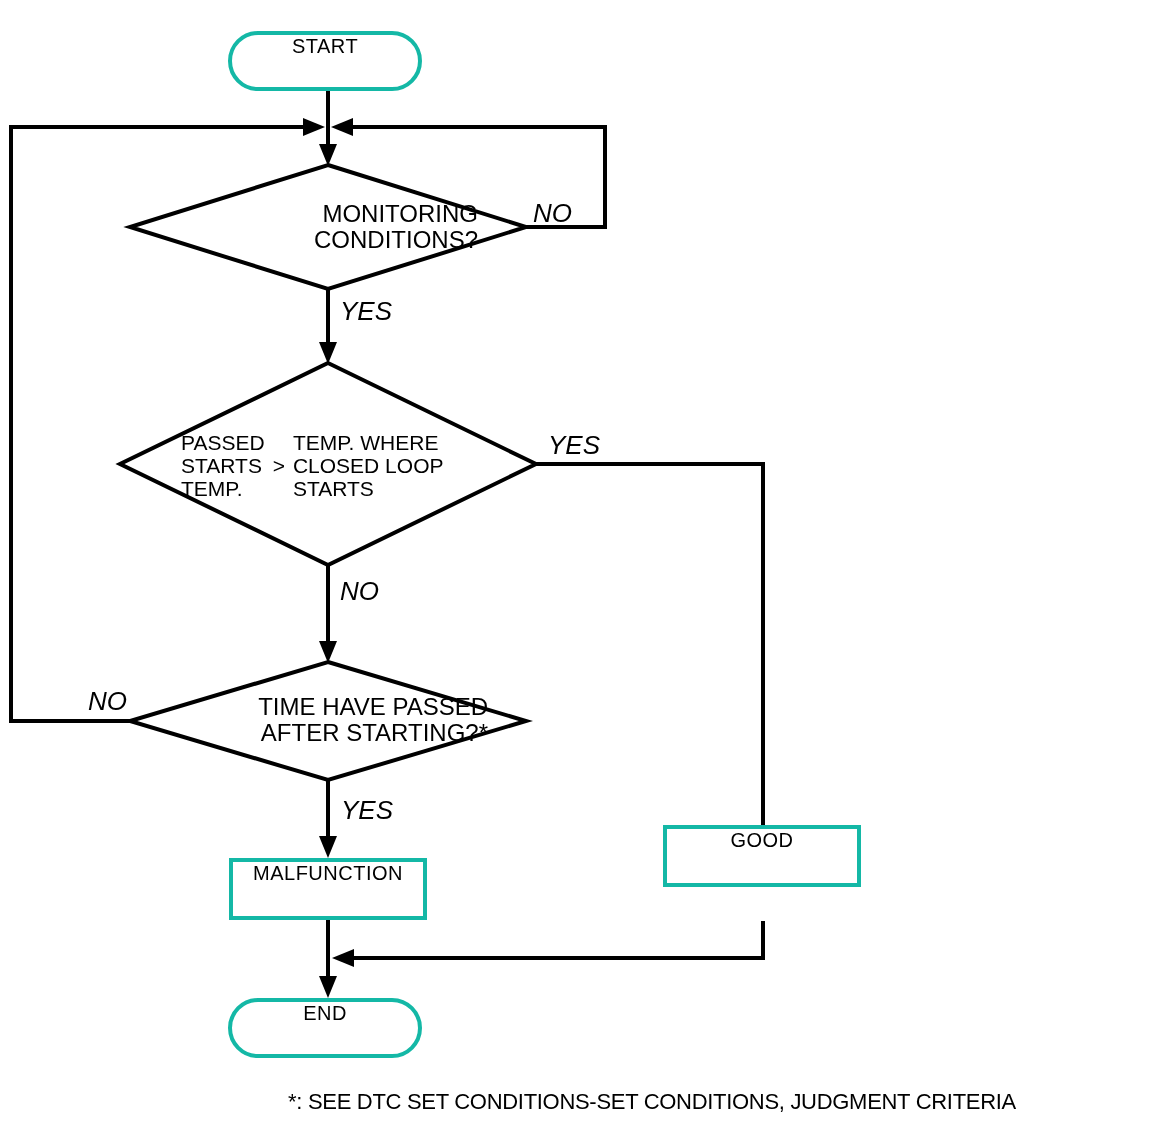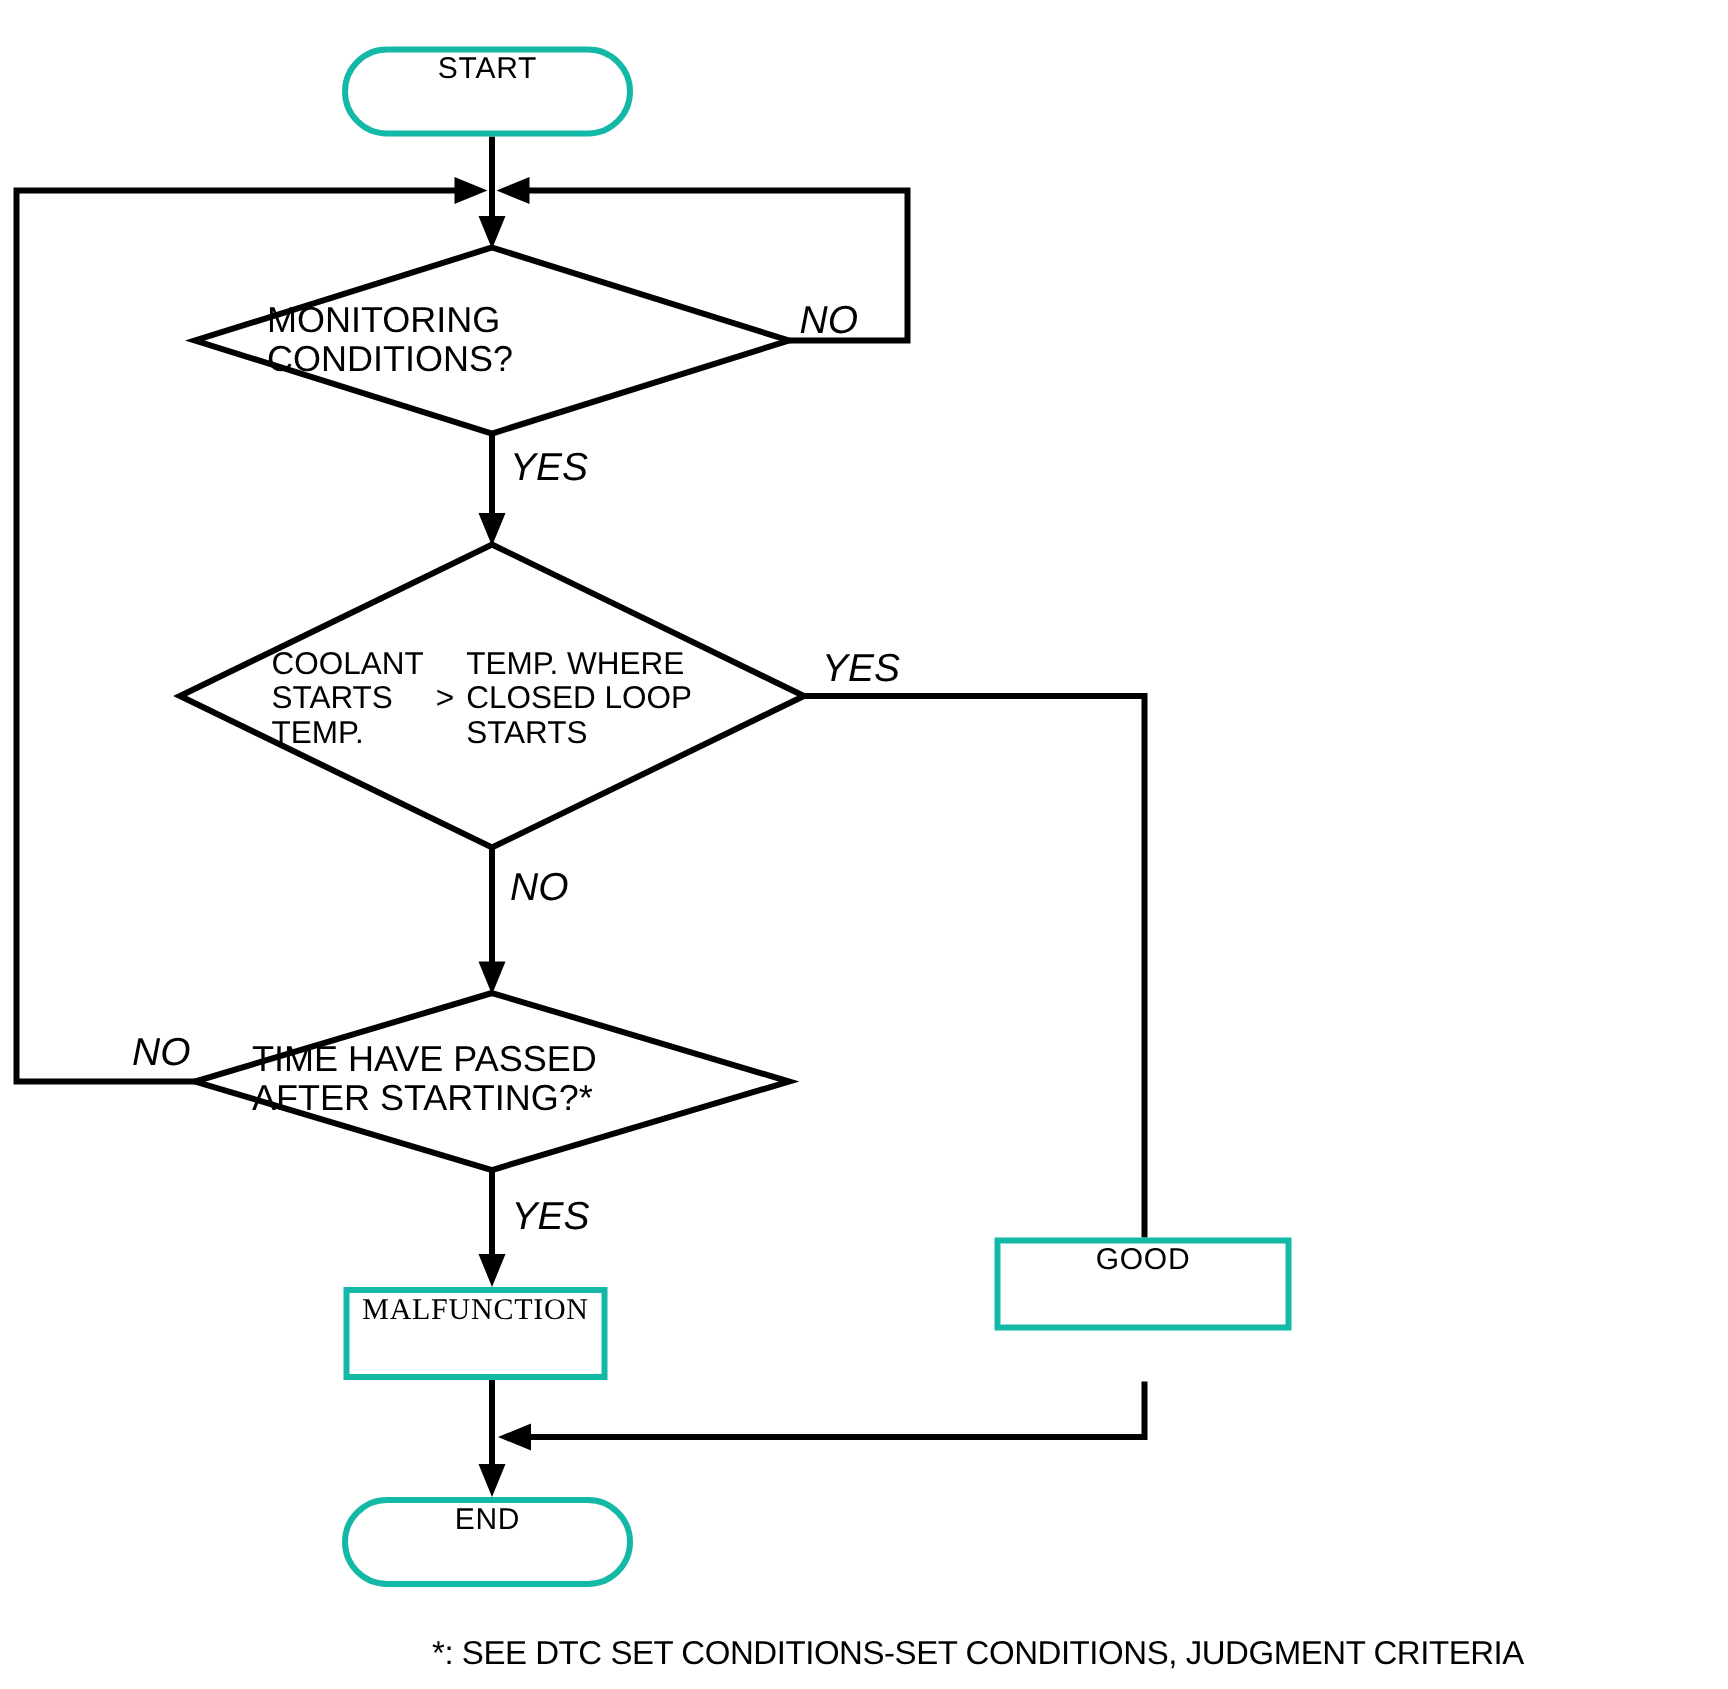--- a/index.html
+++ b/index.html
@@ -11,25 +11,25 @@
   svg.connectors { position:absolute; left:0; top:0; width:1152px; height:1126px; }
   .edge-line { stroke:#000; stroke-width:4; fill:none; }
   .arrowhead { fill:#000; stroke:none; }
   .diamond-shape { fill:#fff; stroke:#000; stroke-width:4; stroke-linejoin:miter; }
 
   .node { position:absolute; display:flex; align-items:flex-start; justify-content:center;
           border:4px solid #14b8a6; background:#fff; font-size:20px; letter-spacing:0.5px; }
   .terminator { border-radius:30px; }
 
   .node-start       { left:228px; top:31px;  width:194px; height:60px; }
-  .node-malfunction { left:229px; top:858px; width:176px; height:62px;font-family:Liberation Serif, serif; }
+  .node-malfunction { left:229px; top:858px; width:198px; height:62px; }
   .node-good        { left:663px; top:825px; width:198px; height:62px; }
   .node-end         { left:228px; top:998px; width:194px; height:60px; }
 
-  .diamond-text { position:absolute; text-align:left; font-size:24px; line-height:26px; }
+  .diamond-text { position:absolute; text-align:right; font-size:24px; line-height:26px; }
   .dt-monitoring { left:178px; top:201px; width:300px; }
   .dt-time       { left:168px; top:694px; width:320px; }
 
   .dt-coolant { position:absolute; left:181px; top:431px; display:flex; align-items:center;
                 column-gap:8px; font-size:21px; line-height:23px; text-align:left; }
   .dt-coolant .col { display:flex; flex-direction:column; }
 
   .edge-label { position:absolute; font-size:26px; white-space:nowrap;font-style:italic; }
   .lbl-monitoring-no  { left:533px; top:198px; }
   .lbl-monitoring-yes { left:340px; top:296px; }
@@ -114,21 +114,21 @@
     <span>END</span>
   </div>
 
   <div class="diamond-text dt-monitoring">
     <div>MONITORING</div>
     <div>CONDITIONS?</div>
   </div>
 
   <div class="dt-coolant">
     <div class="col">
-      <div>COOLANT</div>
+      <div>PASSED</div>
       <div>STARTS</div>
       <div>TEMP.</div>
     </div>
     <div>&gt;</div>
     <div class="col">
       <div>TEMP. WHERE</div>
       <div>CLOSED LOOP</div>
       <div>STARTS</div>
     </div>
   </div>

